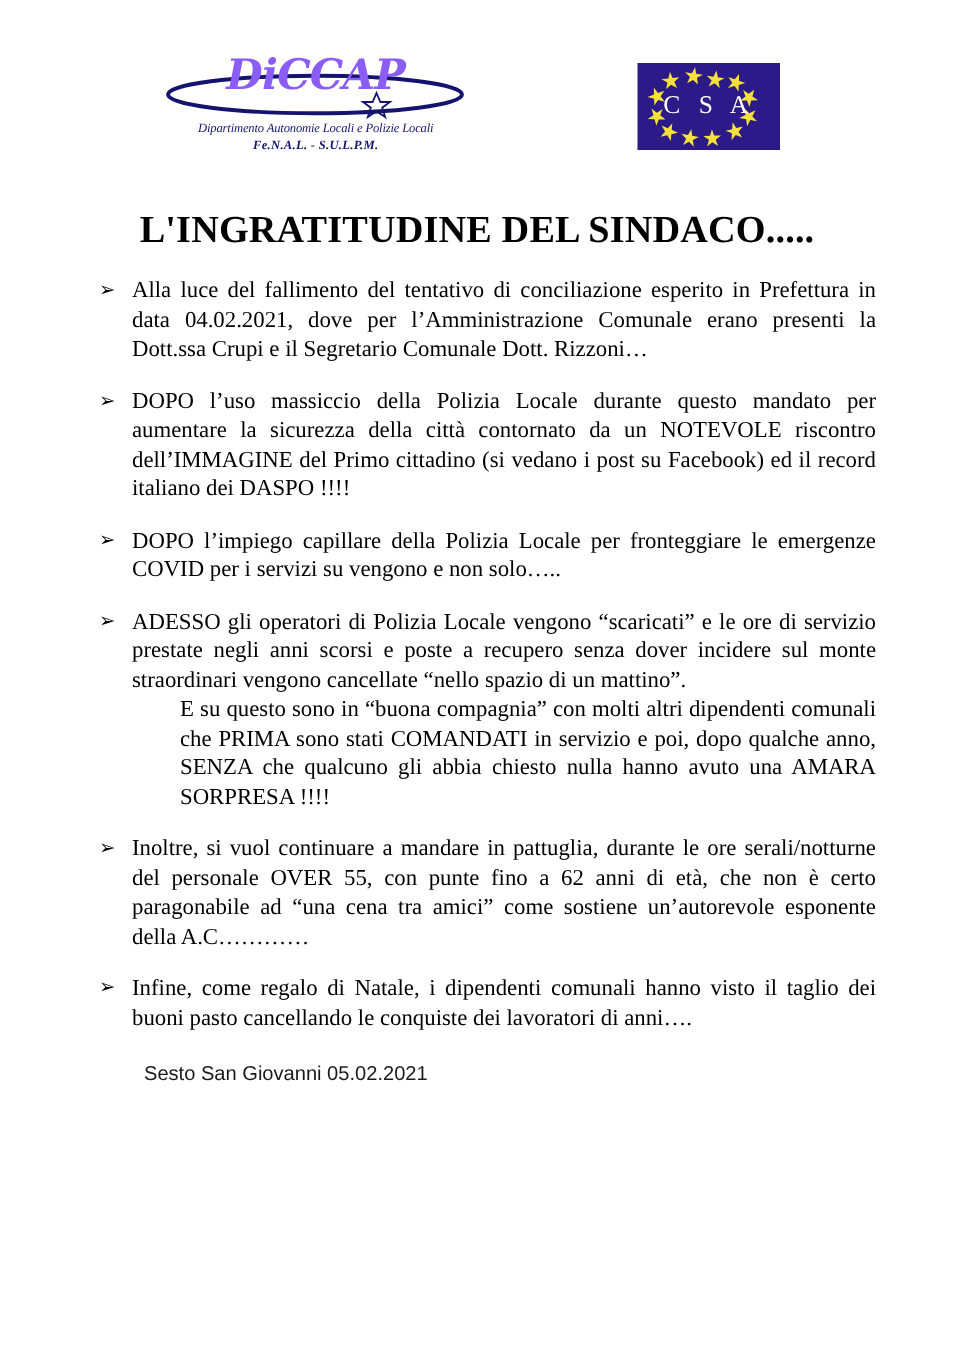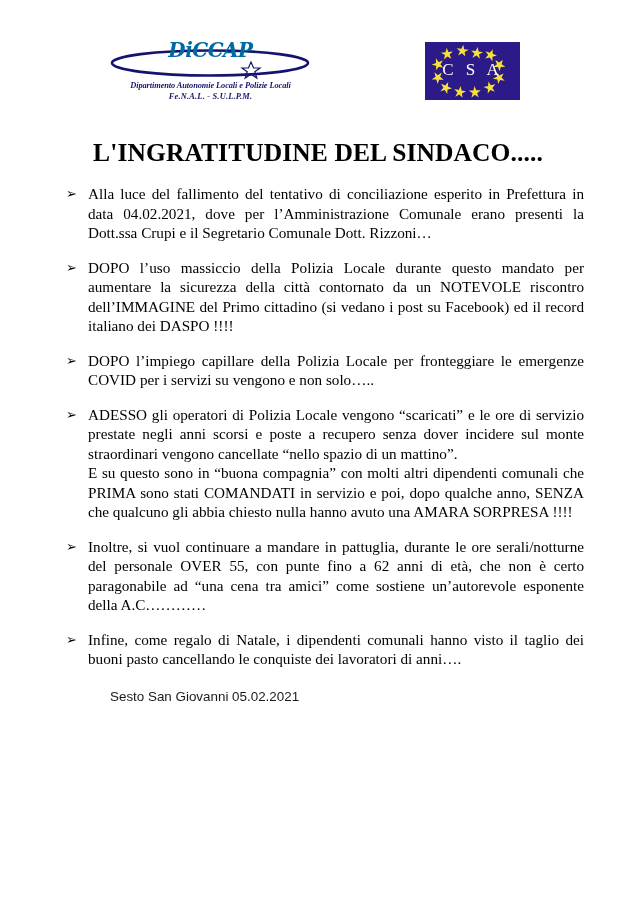--- a/index.html
+++ b/index.html
@@ -45,30 +45,30 @@
   }
   .diccap-word {
     position: absolute;
     left: 0;
     top: 1px;
     width: 215px;
     text-align: center;
     font-family: "DejaVu Serif", serif;
     font-style: italic;
     font-weight: bold;
-    font-size: 20px;
+    font-size: 28px;
     letter-spacing: -0.5px;
-    color: #0369a1;
+    color: #8b5cf6;
     line-height: 26px;
     white-space: nowrap;
   }
   .diccap-sub1 {
     font-family: "Liberation Serif", serif;
     font-style: italic;
-    font-weight: bold;
+    font-weight: normal;
     font-size: 8.4px;
     color: #14146e;
     line-height: 11px;
     white-space: nowrap;
     letter-spacing: -0.1px;
   }
   .diccap-sub2 {
     font-family: "Liberation Serif", serif;
     font-style: italic;
     font-weight: bold;
@@ -149,27 +149,27 @@
   }
   .bullet-text {
     font-family: "Liberation Serif", serif;
     font-size: 15.2px;
     line-height: 19.5px;
     text-align: justify;
   }
   .bullet-text .para2 {
     display: block;
     text-align: justify;
+    margin-left: 32px;
   }
 
   
   .sign-block {
     margin-top: 18px;
     padding-left: 96px;
-    margin-left: 14px;
   }
   .sign-line {
     font-family: "Liberation Sans", sans-serif;
     font-size: 13.4px;
     line-height: 19px;
     color: #1a1a1a;
   }
   .sign-line.second {
     margin-top: 20px;
   }

